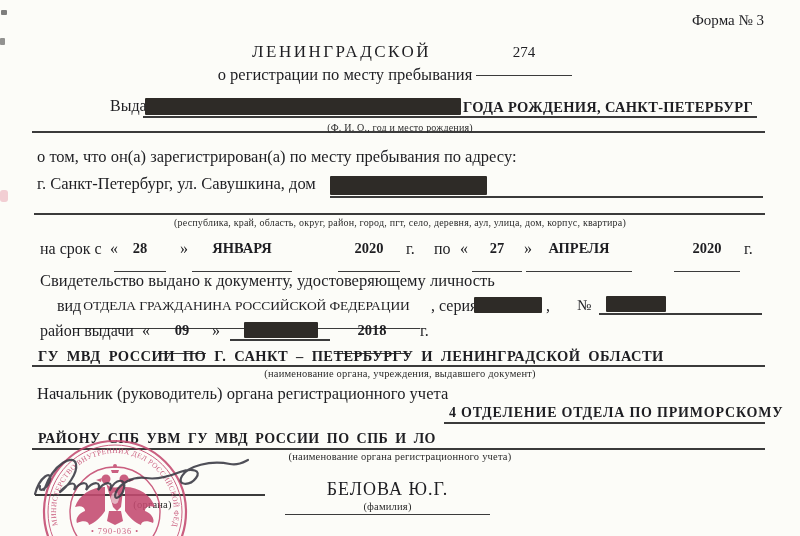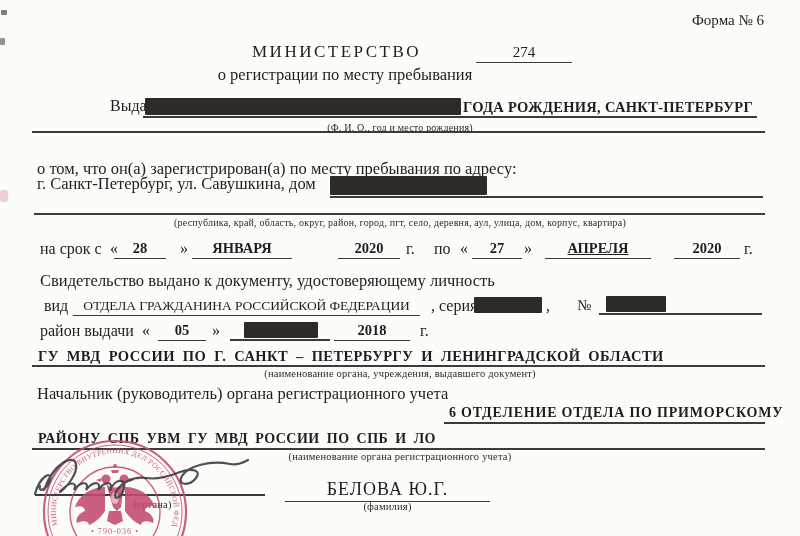--- a/index.html
+++ b/index.html
@@ -6,59 +6,59 @@
   .page{
     position:relative;width:800px;height:536px;margin:0 auto;
     background:#fcfcf8;overflow:hidden;
     font-family:"Liberation Serif","DejaVu Serif",serif;
     color:#1e1e22;
   }
   .abs{position:absolute;}
   .rule{position:absolute;background:#3b3b3b;height:2px;}
   .thin{height:1.5px;}
   .bar{position:absolute;background:#2e2b27;border-radius:1px;}
-  .blank{position:absolute;border-bottom:1.5px solid #3b3b3b;text-align:center;padding-bottom:1px;}
+  .blank{position:absolute;border-bottom:1.5px solid #3b3b3b;text-align:center;padding-bottom:14px;}
   .cap{position:absolute;font-size:10px;color:#2b2b2b;letter-spacing:.2px;text-align:center;}
   .bval{font-weight:bold;font-size:14.5px;}
   .txt16{font-size:16px;}
   .txt165{font-size:16.5px;}
   .artifact{position:absolute;}
 
   #form-label{right:36px;top:12px;font-size:15px;}
   #title-name{left:252px;top:42px;font-size:17px;letter-spacing:2.5px;}
   #title-number{left:476px;top:44px;width:96px;font-size:15px;}
   #title-subtitle{left:160px;top:65px;width:370px;text-align:center;font-size:16.5px;}
 
   #issued-label{left:74px;top:97px;margin-left:36px;}
   #bar-name{left:145px;top:98px;width:316px;height:17px;}
   #issued-suffix{left:463px;top:99px;letter-spacing:.3px;}
   #ul-issued{left:143px;top:116px;width:614px;}
   #line-1{left:32px;top:131px;width:733px;}
   #caption-fio{left:20px;top:122px;width:760px;}
 
-  #statement{left:37px;top:147px;margin-top:12px;}
+  #statement{left:37px;top:147px;}
   #address-prefix{left:37px;top:174px;}
   #bar-address{left:330px;top:176px;width:157px;height:19px;}
   #ul-address{left:330px;top:196px;width:433px;}
   #line-2{left:34px;top:213px;width:731px;}
   #caption-address{left:20px;top:217px;width:760px;}
 
   .prow{top:240px;}
   #p-prefix{left:40px;}
   #p-q1{left:110px;}  #p-day1{left:114px;width:52px;top:240px;}
   #p-q2{left:180px;}  #p-month1{left:192px;width:100px;top:240px;}
   #p-year1{left:338px;width:62px;top:240px;}
   #p-g1{left:406px;}  #p-po{left:434px;}
   #p-q3{left:460px;}  #p-day2{left:472px;width:50px;top:240px;}
-  #p-q4{left:524px;}  #p-month2{left:545px;width:106px;top:240px;text-decoration:underline;}
+  #p-q4{left:524px;}  #p-month2{left:526px;width:106px;top:240px;}
   #p-year2{left:674px;width:66px;top:240px;}
   #p-g2{left:744px;}
 
   #doc-statement{left:40px;top:271px;}
-  #type-label{left:44px;top:297px;}
+  #type-label{left:57px;top:297px;}
   #type-value{left:73px;top:298px;width:347px;font-size:13.5px;letter-spacing:-.1px;}
   #series-label{left:431px;top:297px;}
   #bar-series{left:474px;top:297px;width:68px;height:16px;}
   #doc-comma{left:546px;top:297px;}
   #number-sign{left:577px;top:297px;font-size:15px;}
   #bar-number{left:606px;top:296px;width:60px;height:16px;}
   #ul-number{left:599px;top:313px;width:163px;}
 
   #date-label{left:40px;top:322px;}
   #d-q1{left:142px;top:322px;}
@@ -94,22 +94,22 @@
 </style>
 </head>
 <body>
 
 <div class="page">
 
   <div class="artifact" id="artifact-1"></div>
   <div class="artifact" id="artifact-2"></div>
   <div class="artifact" id="artifact-3"></div>
 
-  <div class="abs" id="form-label">Форма № 6</div>
-  <div class="abs" id="title-name">МИНИСТЕРСТВО</div>
+  <div class="abs" id="form-label">Форма № 3</div>
+  <div class="abs" id="title-name">ЛЕНИНГРАДСКОЙ</div>
   <div class="blank" id="title-number">274</div>
   <div class="abs" id="title-subtitle">о регистрации по месту пребывания</div>
 
   <div class="abs txt16" id="issued-label">Выдано</div>
   <div class="bar" id="bar-name"></div>
   <div class="abs bval" id="issued-suffix">ГОДА РОЖДЕНИЯ, САНКТ-ПЕТЕРБУРГ</div>
   <div class="rule thin" id="ul-issued"></div>
   <div class="rule" id="line-1"></div>
   <div class="cap" id="caption-fio">(Ф. И. О., год и место рождения)</div>
 
@@ -140,33 +140,33 @@
   <div class="blank" id="type-value">ОТДЕЛА ГРАЖДАНИНА РОССИЙСКОЙ ФЕДЕРАЦИИ</div>
   <div class="abs txt16" id="series-label">, серия</div>
   <div class="bar" id="bar-series"></div>
   <div class="abs txt16" id="doc-comma">,</div>
   <div class="abs" id="number-sign">№</div>
   <div class="bar" id="bar-number"></div>
   <div class="rule thin" id="ul-number"></div>
 
   <div class="abs txt16" id="date-label">район выдачи</div>
   <div class="abs txt16" id="d-q1">«</div>
-  <div class="blank bval" id="issue-day">05</div>
+  <div class="blank bval" id="issue-day">09</div>
   <div class="abs txt16" id="d-q2">»</div>
   <div class="bar" id="bar-month"></div>
   <div class="rule thin" id="ul-month"></div>
   <div class="blank bval" id="issue-year">2018</div>
   <div class="abs txt16" id="date-g">г.</div>
 
   <div class="abs" id="issuer">ГУ  МВД  РОССИИ  ПО  Г. САНКТ – ПЕТЕРБУРГУ  И  ЛЕНИНГРАДСКОЙ  ОБЛАСТИ</div>
   <div class="rule" id="line-3"></div>
   <div class="cap" id="caption-issuer">(наименование органа, учреждения, выдавшего документ)</div>
 
   <div class="abs txt165" id="auth-label">Начальник (руководитель) органа регистрационного учета</div>
-  <div class="abs" id="auth-value1">6 ОТДЕЛЕНИЕ ОТДЕЛА  ПО ПРИМОРСКОМУ</div>
+  <div class="abs" id="auth-value1">4 ОТДЕЛЕНИЕ ОТДЕЛА  ПО ПРИМОРСКОМУ</div>
   <div class="rule thin" id="ul-auth1"></div>
   <div class="abs" id="auth-value2">РАЙОНУ СПБ УВМ  ГУ  МВД РОССИИ  ПО СПБ  И  ЛО</div>
   <div class="rule" id="line-4"></div>
   <div class="cap" id="caption-auth">(наименование органа регистрационного учета)</div>
 
   <div class="rule thin" id="sig-line"></div>
   <div class="cap" id="sign-caption">(органа)</div>
   <div class="blank" id="surname">БЕЛОВА  Ю.Г.</div>
   <div class="cap" id="surname-caption">(фамилия)</div>
 

